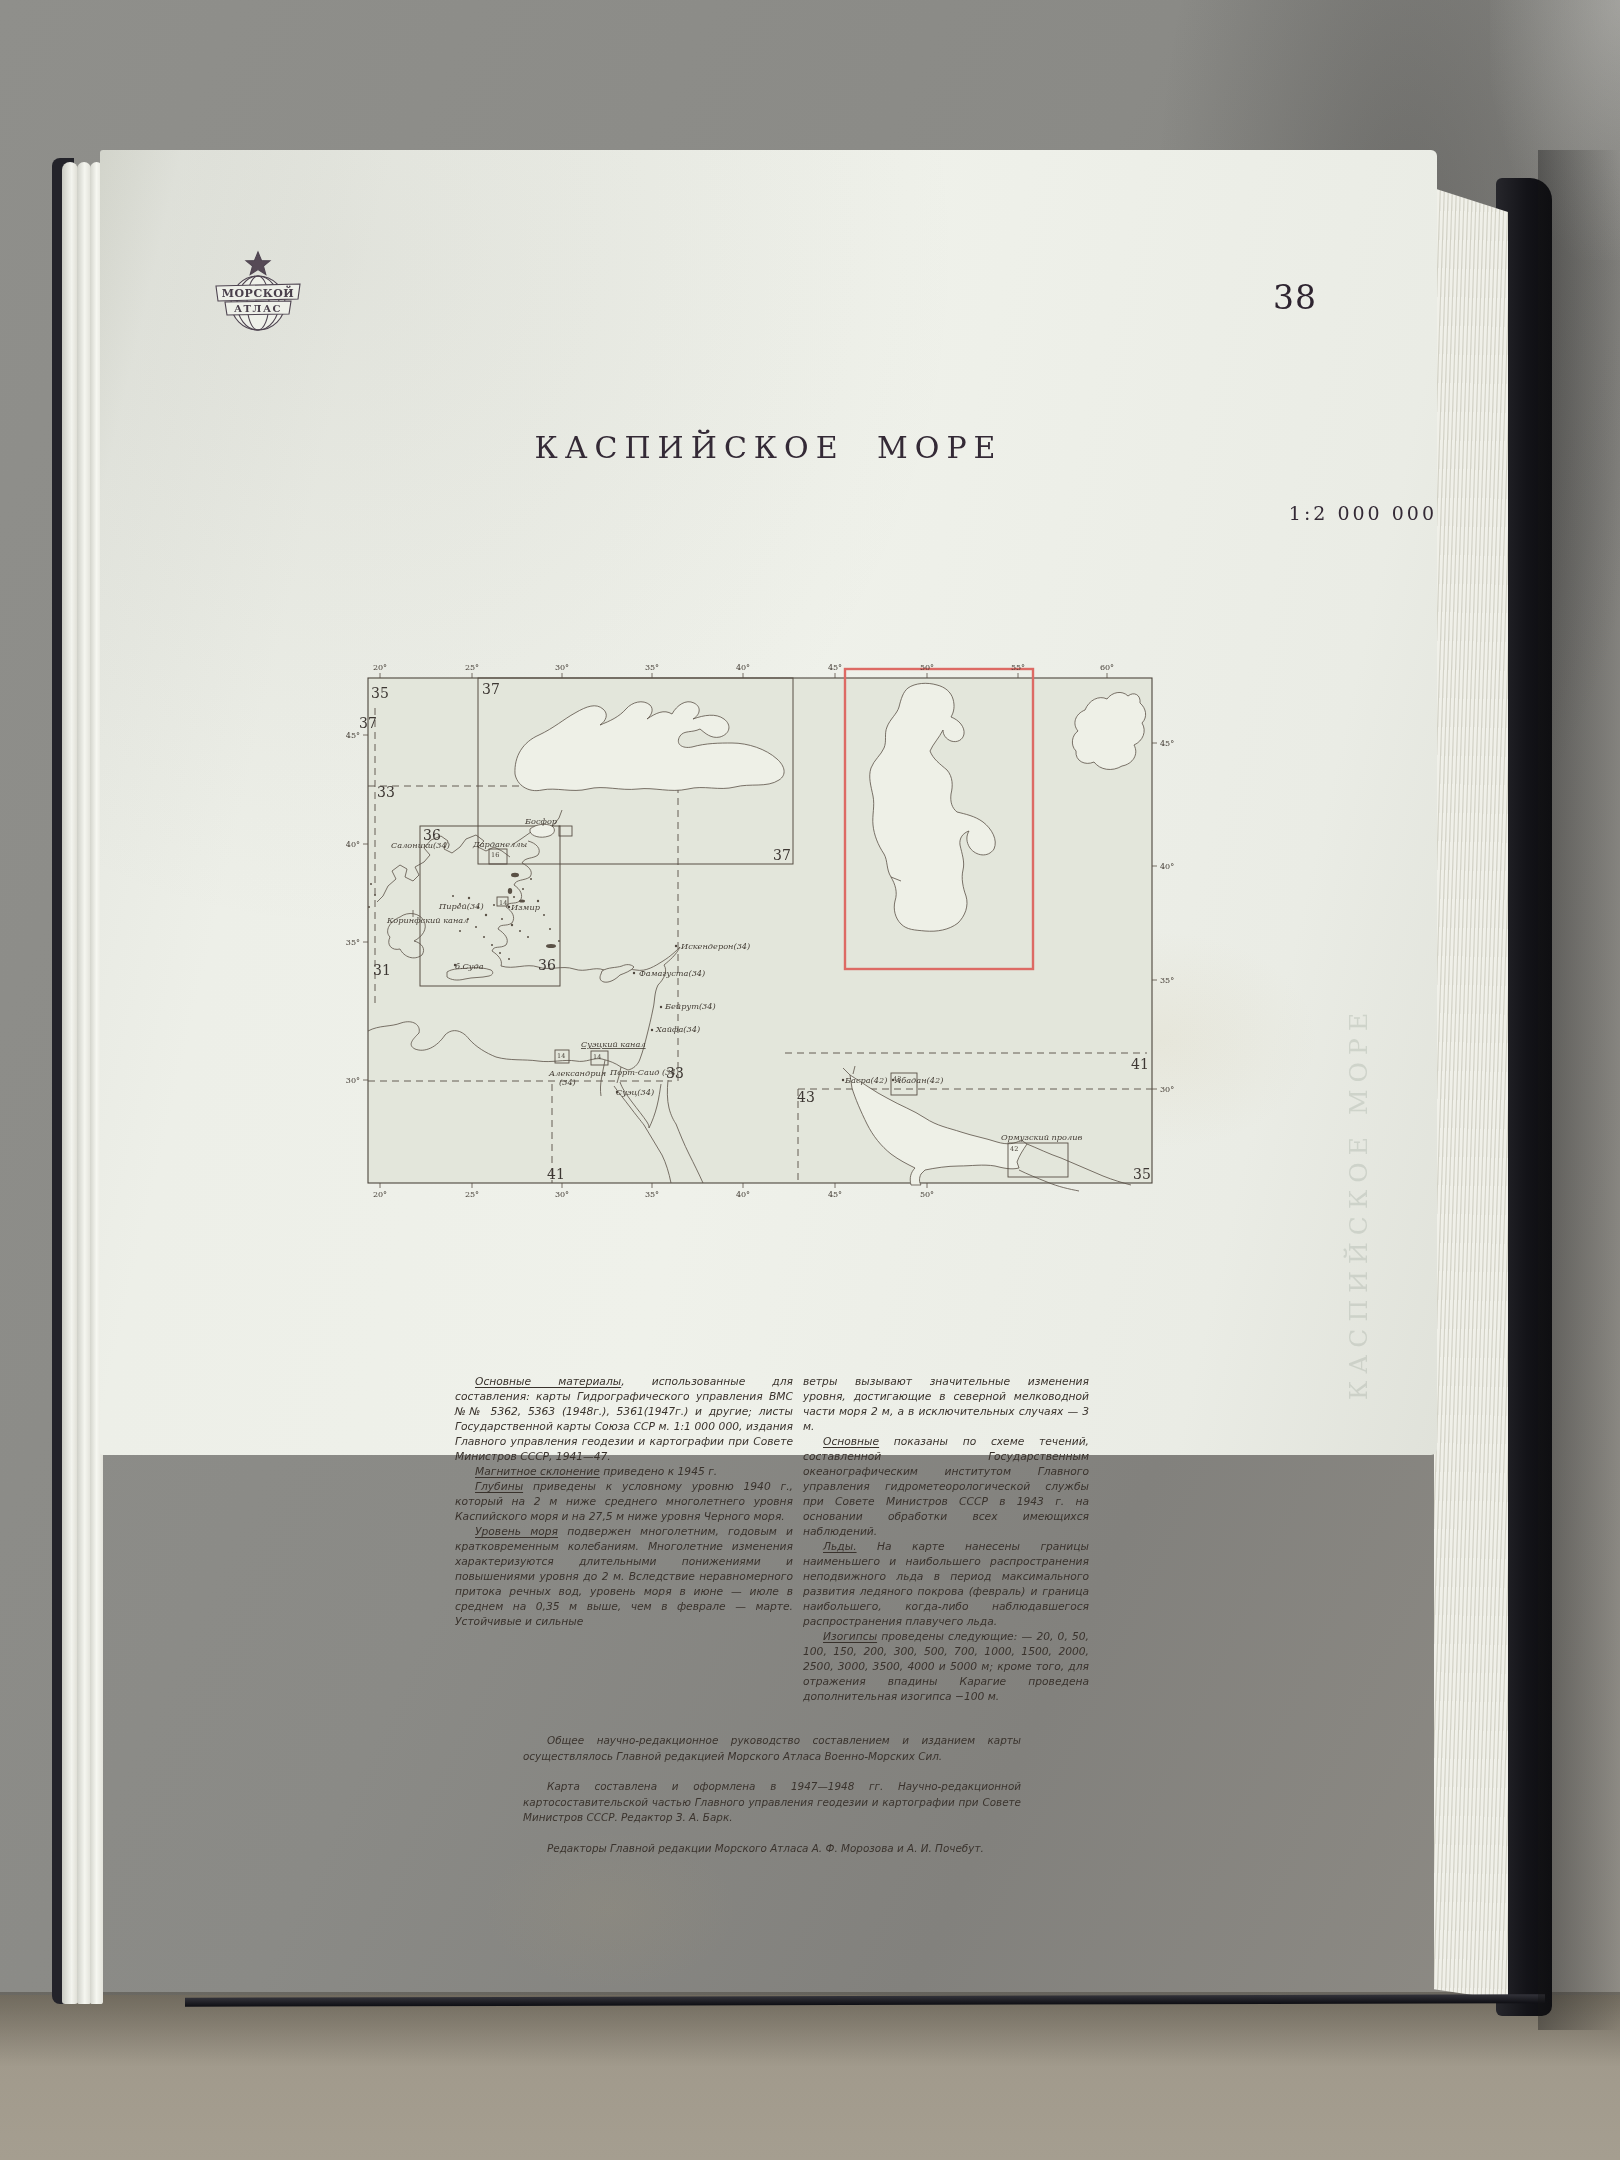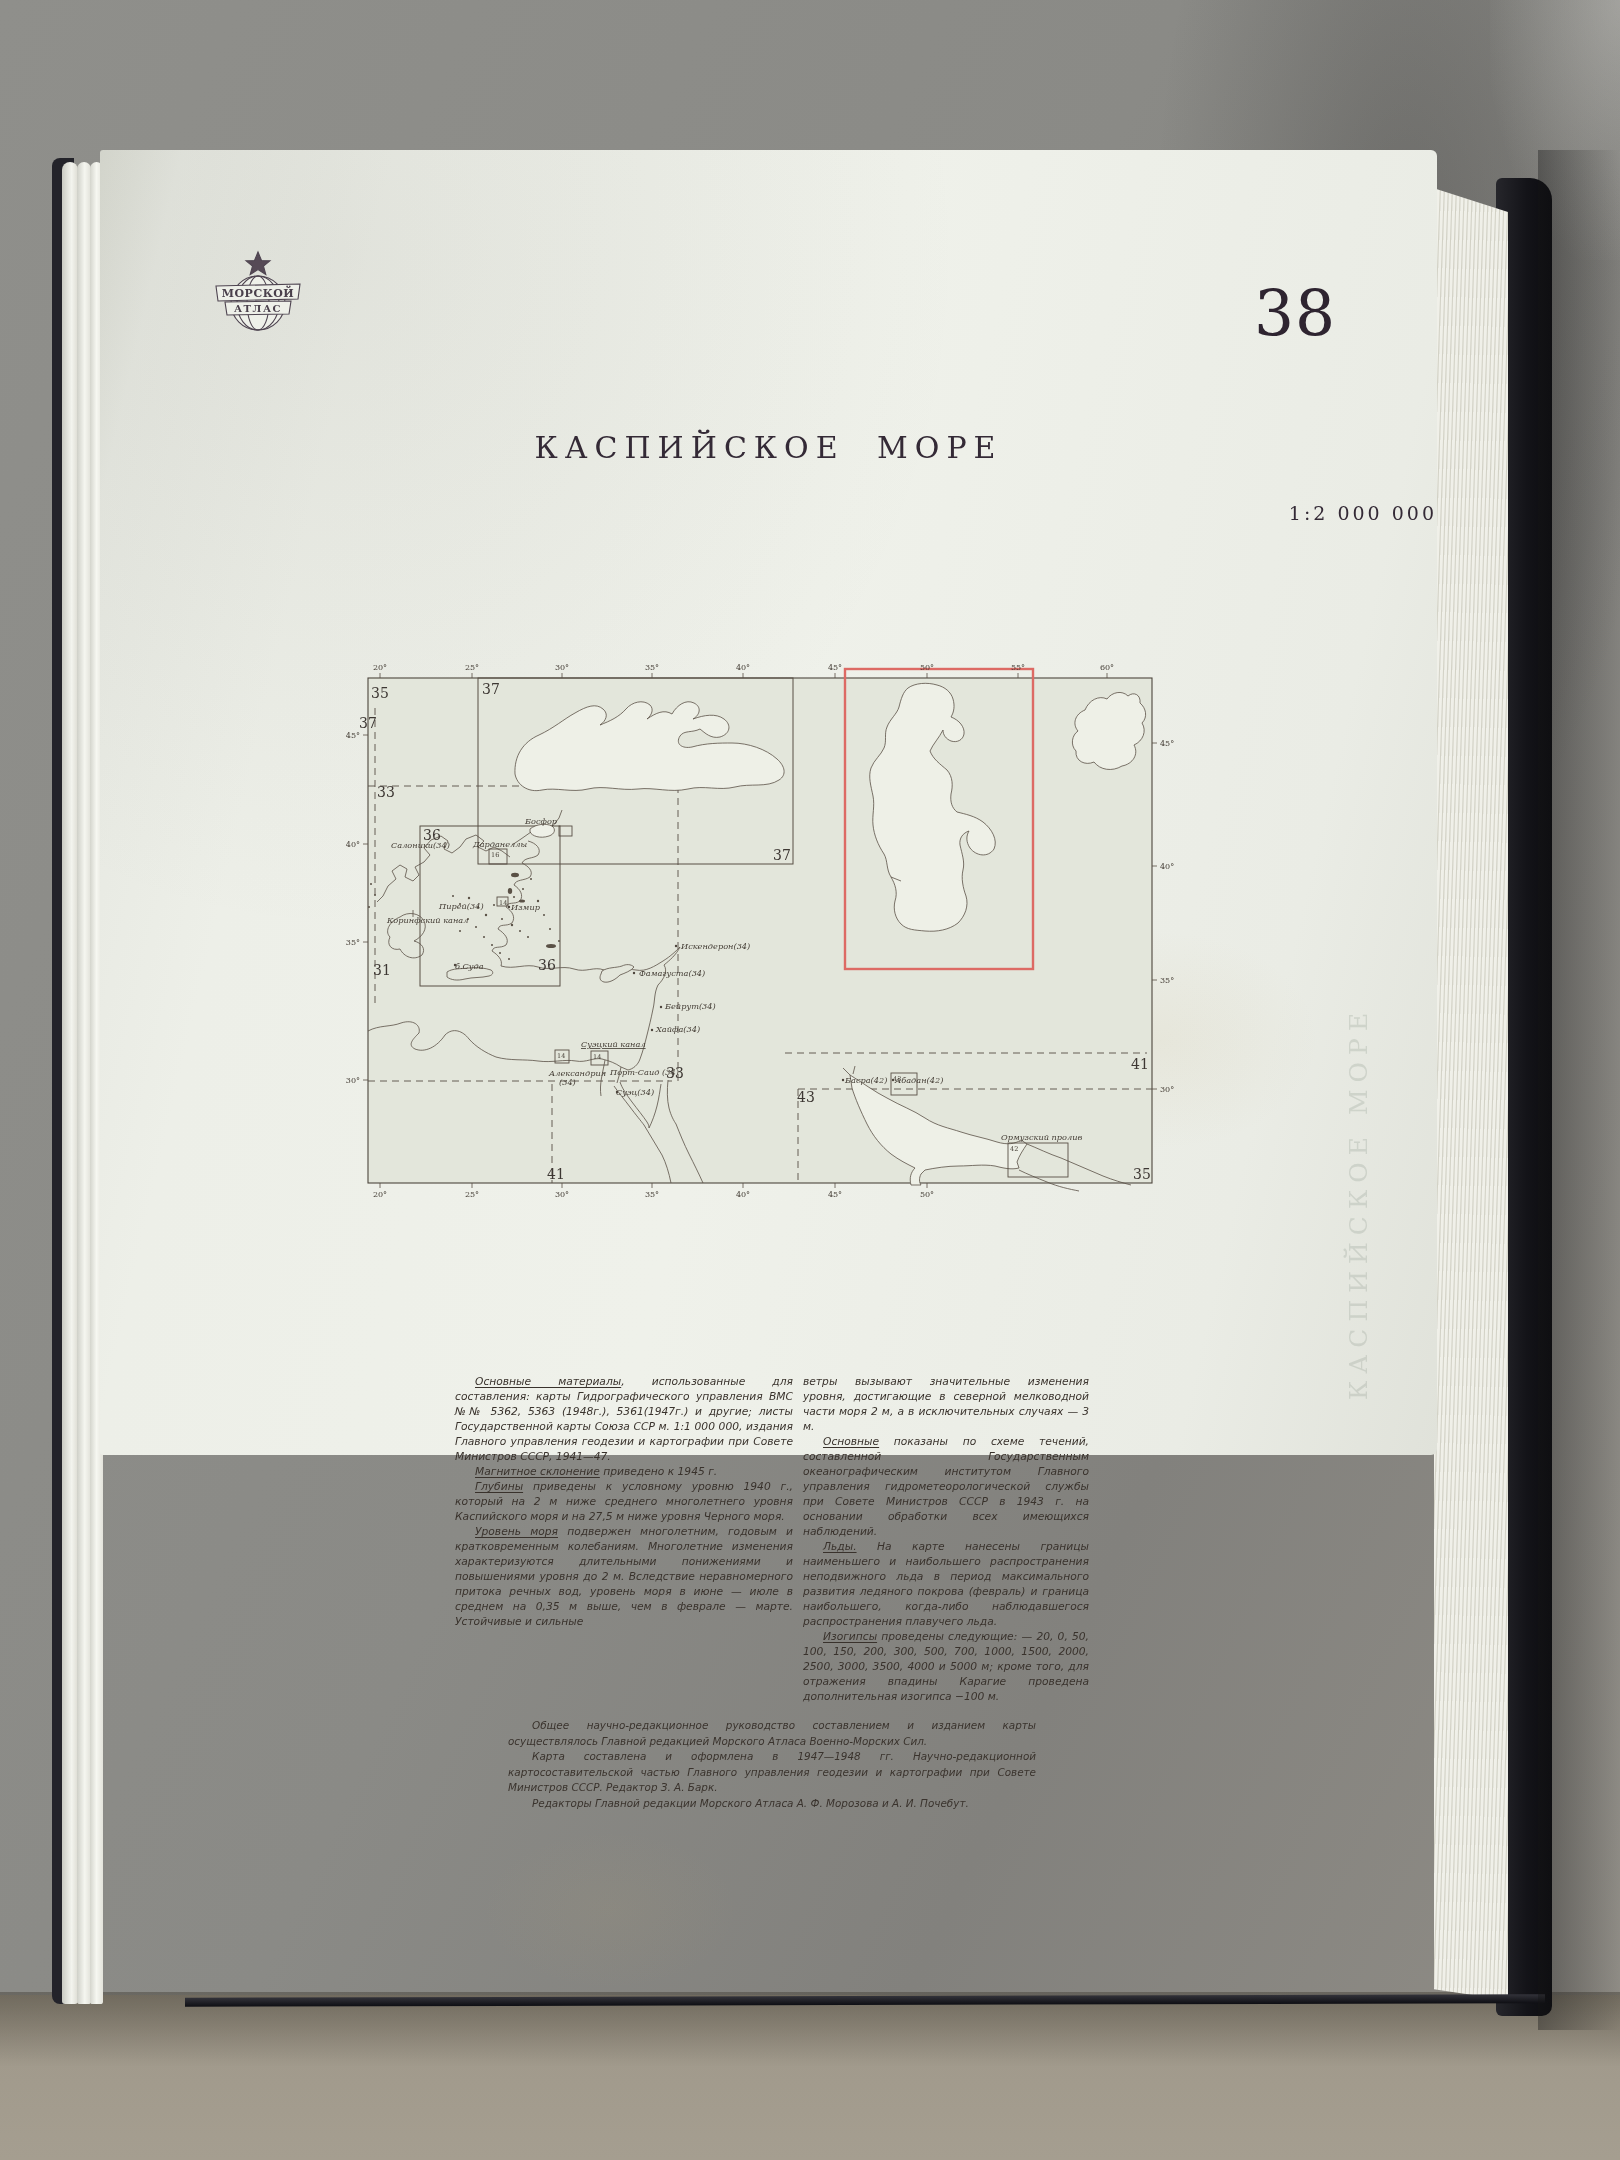--- a/index.html
+++ b/index.html
@@ -38,21 +38,21 @@
           radial-gradient(ellipse at 18% 8%, rgba(120,120,110,0.10), rgba(0,0,0,0) 40%),
           linear-gradient(103deg,#d8dad1 0%,#e6e8e1 5%,#edefe8 18%,#eff1ea 50%,#eaece5 84%,#e0e2da 100%);
         border-radius:3px 6px 6px 3px;color:#322b2c;}
   .stain{position:absolute;border-radius:50%;pointer-events:none;}
   .stain1{left:900px;top:780px;width:320px;height:220px;
         background:radial-gradient(rgba(190,170,120,0.10),rgba(0,0,0,0) 70%);}
   .stain2{left:380px;top:1680px;width:260px;height:160px;
         background:radial-gradient(rgba(185,165,115,0.09),rgba(0,0,0,0) 70%);}
 
   .page-number{position:absolute;left:1130px;top:128px;width:130px;text-align:center;
-        font-size:63px;color:#2e2430;letter-spacing:1px;}
+        font-size:33px;color:#2e2430;letter-spacing:1px;}
   .logo{position:absolute;left:112px;top:100px;width:92px;height:90px;}
 
   .map-title{position:absolute;left:0;top:280px;width:1337px;text-align:center;
         font-size:30px;letter-spacing:7px;word-spacing:16px;color:#342a36;}
   .map-scale{position:absolute;left:0;top:352px;width:1337px;text-align:right;
         font-size:19px;letter-spacing:3px;color:#342a36;}
 
   .index-map{position:absolute;left:239px;top:508px;width:826px;height:548px;overflow:visible;}
 
   .notes{position:absolute;left:0;top:1224px;width:1337px;height:250px;
@@ -60,21 +60,21 @@
         line-height:15px;color:#39322c;text-align:justify;}
   .col-left{position:absolute;left:355px;top:0;width:338px;}
   .col-right{position:absolute;left:703px;top:0;width:286px;}
   .notes p{margin:0;text-indent:20px;}
   .notes p.noindent{text-indent:0;}
   .notes u, .editorial u{text-decoration:underline;text-underline-offset:2px;}
 
   .editorial{position:absolute;left:408px;top:1568px;width:528px;
         font-family:"DejaVu Sans", sans-serif;font-style:italic;font-size:10.4px;
         line-height:15.5px;color:#3a332d;text-align:justify;}
-  .editorial p{margin:0;text-indent:24px;}
+  .editorial p{margin:15px;text-indent:24px;}
 
   .imprint{position:absolute;left:0;top:1690px;width:1337px;text-align:center;
         font-size:15.5px;letter-spacing:2.5px;color:#332b31;line-height:23px;}
 
   .ghost{position:absolute;left:1244px;top:780px;height:470px;
         writing-mode:vertical-rl;transform:rotate(180deg);
         font-size:25px;letter-spacing:7px;color:rgba(125,135,125,0.22);}
 </style>
 </head>
 <body>

